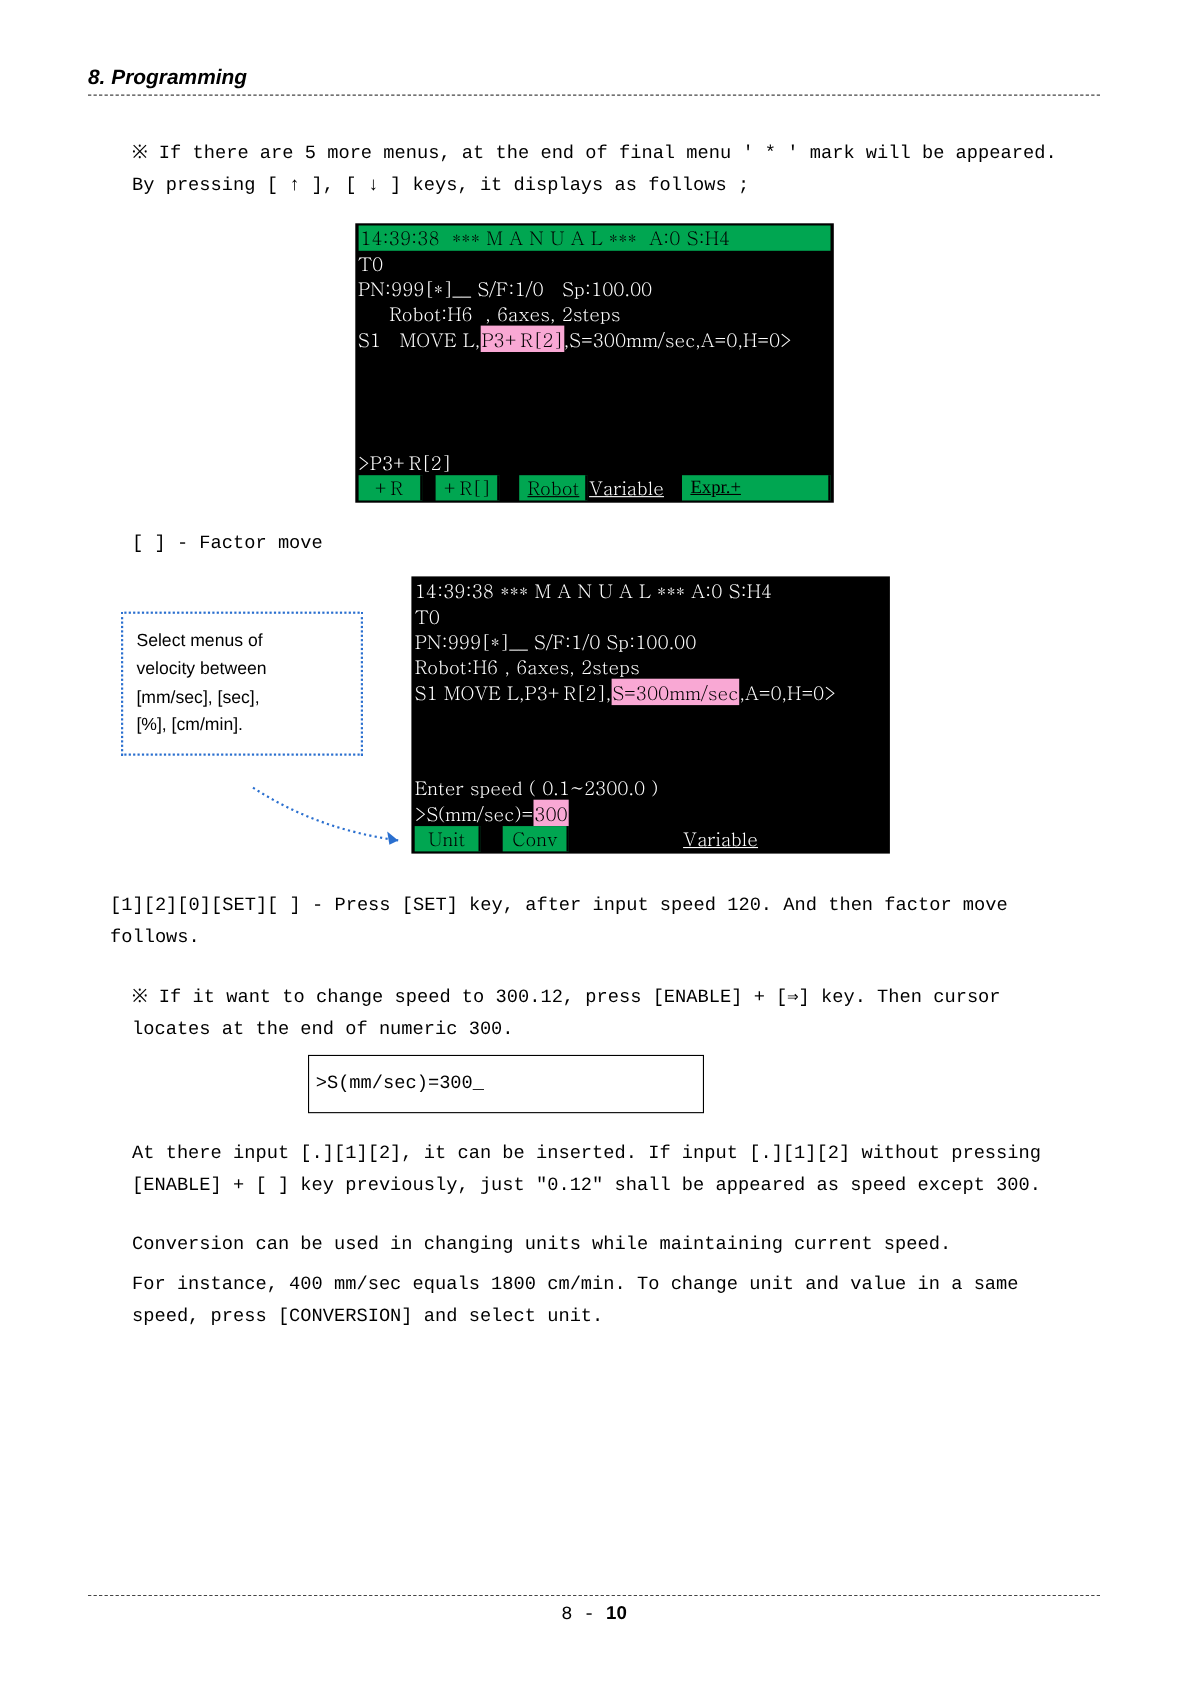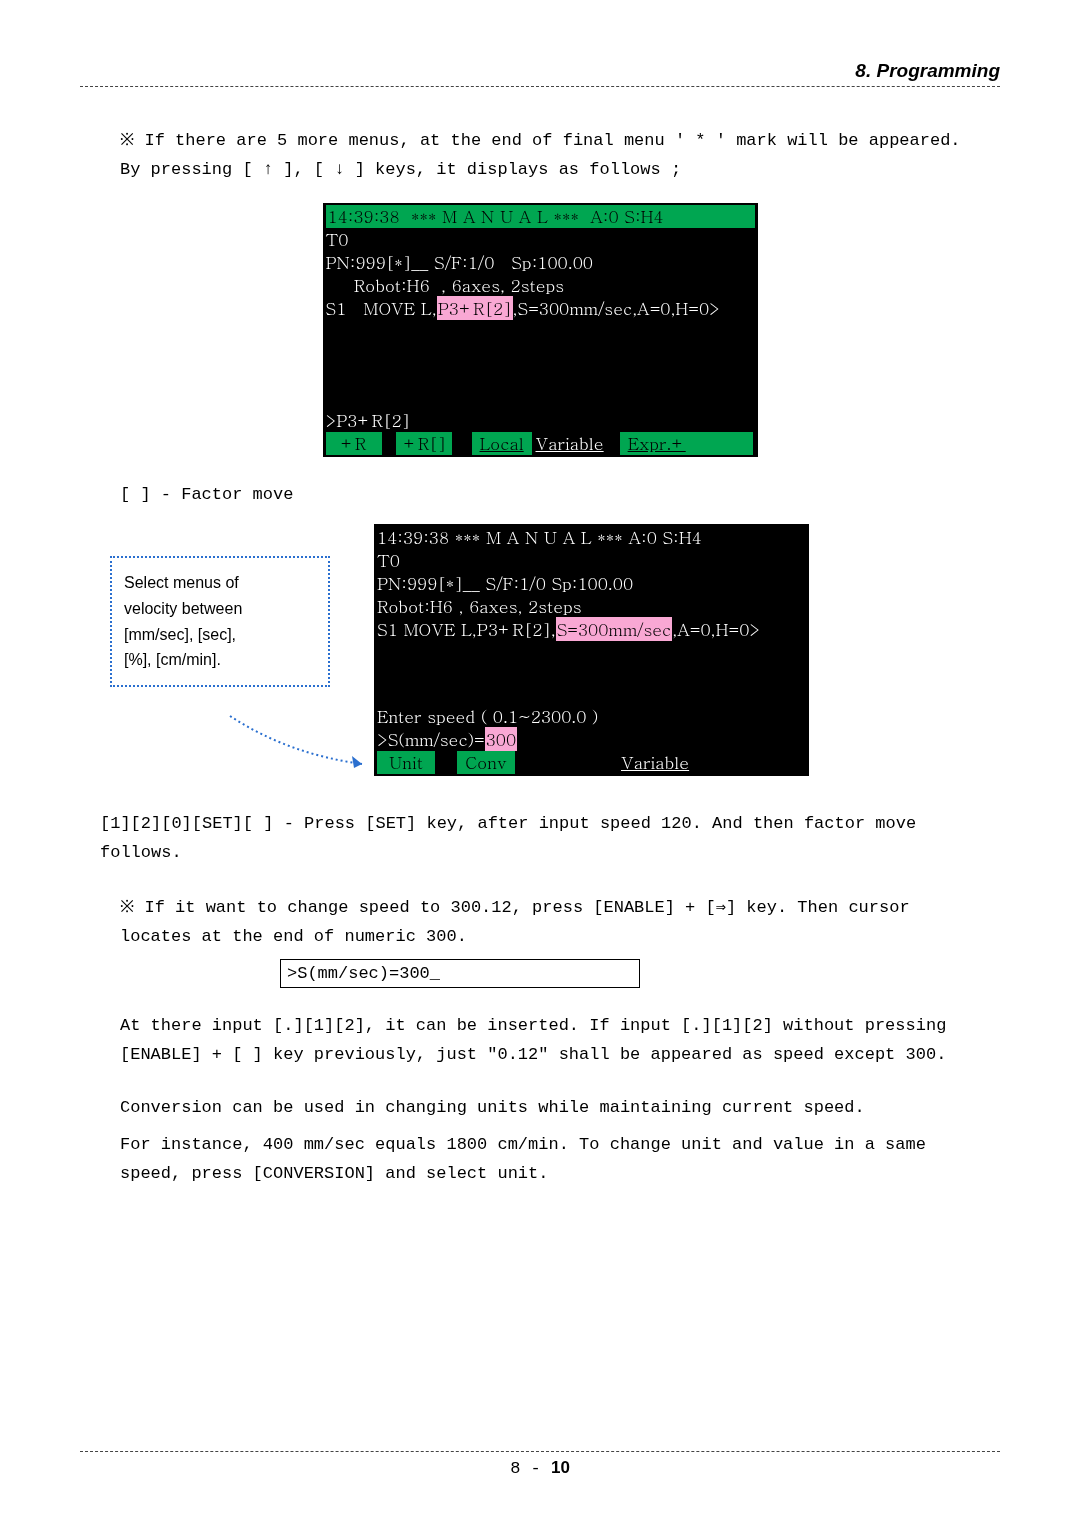--- a/index.html
+++ b/index.html
@@ -11,21 +11,20 @@
     color: #000;
     position: relative;
     padding: 60px 80px;
   }
   .header {
     font-family: "Arial", sans-serif;
     font-weight: bold;
     font-style: italic;
     font-size: 19px;
     margin-bottom: 4px;
-    text-align: right;
   }
   .hr-top {
     border-top: 1.5px dashed #444;
     margin-bottom: 40px;
   }
   .para {
     font-family: "Courier New", monospace;
     font-size: 17px;
     line-height: 1.7;
     margin-left: 40px;
@@ -123,21 +122,21 @@
     font-family: "SimSun", "Batang", "Courier New", monospace;
     font-size: 17px;
     line-height: 1.35;
     padding: 2px 3px 2px 3px;
     margin-left: 44px;
   }
   .terminal2 .status-block { height: 64px; }
   .small-input {
     width: 360px;
     border: 1.5px solid #000;
-    padding: 4px 6px;
+    padding: 16px 6px;
     font-family: "Courier New", monospace;
     font-size: 17px;
     margin: 4px 0 24px 200px;
   }
   .footer {
     position: absolute;
     bottom: 50px;
     left: 80px;
     right: 80px;
     text-align: center;
@@ -167,24 +166,24 @@
   <div class="body-line">PN:999[*]__ S/F:1/0   Sp:100.00</div>
   <div class="body-line">     Robot:H6  , 6axes, 2steps</div>
   <div class="body-line"><span>S1   MOVE L,</span><span class="hl-inline">P3+R[2]</span><span>,S=300mm/sec,A=0,H=0&gt;</span></div>
   <div class="status-block"></div>
   <div class="body-line">&gt;P3+R[2]</div>
   <div class="soft-row">
     <span class="soft-btn-inv" style="width:58px;text-align:center;">+R</span>
     <span style="width:12px;background:#000;"></span>
     <span class="soft-btn-inv" style="width:58px;text-align:center;">+R[]</span>
     <span style="width:18px;background:#000;"></span>
-    <span class="soft-btn-inv" style="width:62px;text-align:center;text-decoration:underline;">Local</span>
+    <span class="soft-btn-inv" style="width:62px;text-align:center;text-decoration:underline;">Robot</span>
     <span style="background:#000;color:#fff;padding:0 2px;text-decoration:underline;">Variable</span>
     <span style="width:14px;background:#000;"></span>
-    <span class="soft-btn-inv" style="flex:1;text-align:left;text-decoration:underline;">Expr.+</span>
+    <span class="soft-btn-inv" style="flex:1;text-align:left;text-decoration:underline;font-family:Liberation Serif, serif;">Expr.+</span>
   </div>
 </div>
 
 <div class="subheading">[   ] - Factor move</div>
 
 <div class="diagram-row">
   <div class="callout">
     <span>Select menus of</span><br>
     <span>velocity between</span><br>
     <span>[mm/sec], [sec],</span><br>
@@ -203,21 +202,21 @@
     <div class="body-line">T0</div>
     <div class="body-line">PN:999[*]__ S/F:1/0   Sp:100.00</div>
     <div class="body-line">     Robot:H6  , 6axes, 2steps</div>
     <div class="body-line"><span>S1   MOVE L,P3+R[2],</span><span class="hl-inline">S=300mm/sec</span><span>,A=0,H=0&gt;</span></div>
     <div class="status-block"></div>
     <span class="hl-line">Enter speed ( 0.1~2300.0 )</span>
     <div class="body-line"><span>&gt;S(mm/sec)=</span><span class="hl-inline">300</span></div>
     <div class="soft-row">
       <span class="soft-btn-inv" style="width:60px;text-align:center;">Unit</span>
       <span style="width:20px;background:#000;"></span>
-      <span class="soft-btn-inv" style="width:60px;text-align:center;">Conv</span>
+      <span class="soft-btn-inv" style="width:60px;text-align:right;">Conv</span>
       <span style="width:100px;background:#000;"></span>
       <span style="background:#000;color:#fff;padding:0 4px;text-decoration:underline;">Variable</span>
       <span class="soft-btn-blank"></span>
     </div>
   </div>
 </div>
 
 <div style="height:34px;"></div>
 
 <div class="para2" style="margin-left:20px;">[1][2][0][SET][  ] - Press [SET] key, after input speed 120. And then factor move follows.</div>

